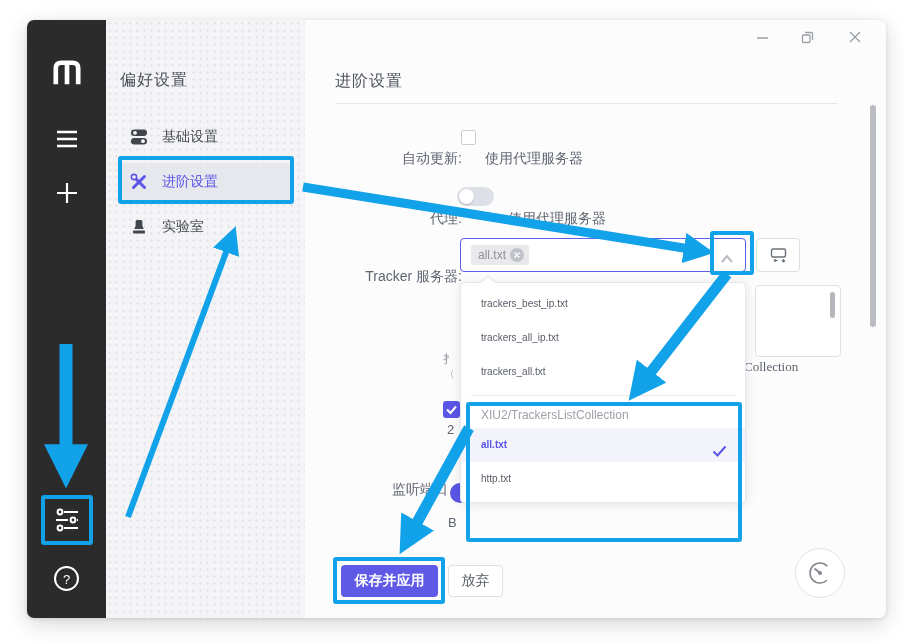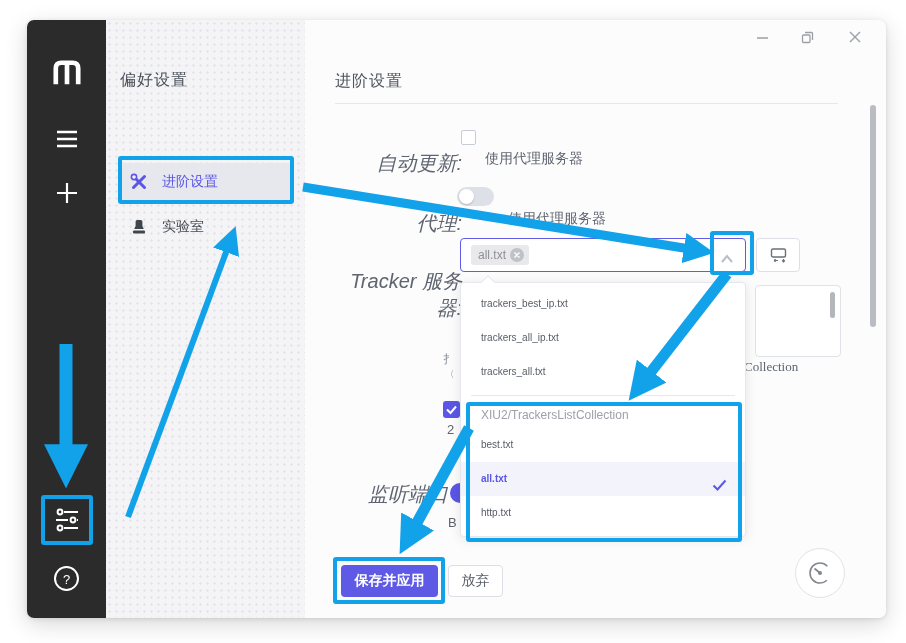--- a/index.html
+++ b/index.html
@@ -21,21 +21,21 @@
   #nav-title { left:14px; top:50px; font-size:16px; color:#4b505a; letter-spacing:1px; }
   .nav-item { left:16px; width:170px; height:38px; display:flex; align-items:center; border-radius:4px;
               font-size:14px; color:#474d55; cursor:pointer; }
   .nav-item .ni-icon { width:18px; height:18px; margin:0 14px 0 8px; flex:none; }
   .nav-item.active { background:#e7e7ee; color:#5b56e6; }
 
   
   #main { left:278px; top:0; width:581px; height:598px; }
   #page-title { left:30px; top:51px; font-size:16px; color:#4f555f; letter-spacing:1px; }
   #divider { left:30px; top:83px; width:503px; height:1px; background:#e7e8ea; }
-  .flabel { width:115px; text-align:right; font-size:20px; color:#5f6570;font-style:italic; }
+  .flabel { width:115px; text-align:right; font-size:14px; color:#5f6570; }
   .ftext  { font-size:14px; color:#5f6570; }
 
   #checkbox { left:156px; top:110px; width:15px; height:15px; background:#fff; border:1px solid #c8ccd3; border-radius:2px; }
   #toggle { left:152px; top:167px; width:37px; height:19px; border-radius:10px; background:#dde1e7; }
   #toggle .knob { position:absolute; left:2px; top:2px; width:15px; height:15px; border-radius:50%; background:#fff; box-shadow:0 1px 2px rgba(0,0,0,.2); }
 
   #tracker-input { left:155px; top:218px; width:286px; height:34px; background:#fff; border:1px solid #605ce5; border-radius:4px; }
   .tag { position:absolute; left:10px; top:6px; height:20px; display:flex; align-items:center; gap:4px;
          background:#e9e9ec; border-radius:3px; padding:0 5px 0 7px; font-size:12px; color:#8d9198; }
   .tag-close { width:14px; height:14px; border-radius:50%; background:#bfc3c9; display:flex; align-items:center; justify-content:center; }
@@ -115,20 +115,31 @@
         <svg width="27" height="27" viewBox="0 0 27 27">
           <circle cx="13.5" cy="13.5" r="11.5" stroke="#fff" stroke-width="2" fill="none"></circle>
           <text x="13.5" y="18.5" text-anchor="middle" font-size="13" fill="#fff">?</text>
         </svg>
       </div>
     </div>
 
     <div id="nav" class="abs">
       <div id="nav-title" class="abs">偏好设置</div>
 
+      <div class="abs nav-item" style="top:98px;">
+        <span class="ni-icon">
+          <svg width="18" height="18" viewBox="0 0 18 18">
+            <rect x="1" y="1.5" width="16" height="6.5" rx="3.2" fill="#41464d"></rect>
+              <circle cx="5" cy="4.8" r="1.9" fill="#f4f4f6"></circle>
+            <rect x="1" y="10" width="16" height="6.5" rx="3.2" fill="#41464d"></rect>
+              <circle cx="13" cy="13.2" r="1.9" fill="#f4f4f6"></circle>
+          </svg>
+        </span>
+        <span>基础设置</span>
+      </div>
 
       <div class="abs nav-item active" style="top:143px;">
         <span class="ni-icon">
           <svg width="18" height="18" viewBox="0 0 18 18">
             <g stroke="#5b56e6" stroke-width="3" stroke-linecap="round">
               <path d="M4 4 L14.5 14.5"></path>
                 <path d="M14.5 3.5 L3.5 14.5"></path>
             </g>
             <circle cx="4" cy="4" r="2.6" fill="#f4f4f6" stroke="#5b56e6" stroke-width="1.6"></circle>
           </svg>
@@ -234,21 +245,20 @@
       </div>
     </div>
 
     <div id="dropdown" class="abs">
       <span class="notch"></span>
       <div class="dd-item">trackers_best_ip.txt</div>
       <div class="dd-item">trackers_all_ip.txt</div>
       <div class="dd-item">trackers_all.txt</div>
       <div class="dd-divider"></div>
       <div class="dd-group">XIU2/TrackersListCollection</div>
-      <div class="dd-item">best.txt</div>
       <div class="dd-item selected">
         <span>all.txt</span>
         <span class="dd-check">
           <svg width="15" height="13" viewBox="0 0 15 13">
               <path d="M1.5 6.5 L5.5 10.5 L13.5 1.5" stroke="#5b56e6" stroke-width="2" fill="none"></path>
             </svg>
         </span>
       </div>
       <div class="dd-item">http.txt</div>
     </div>

